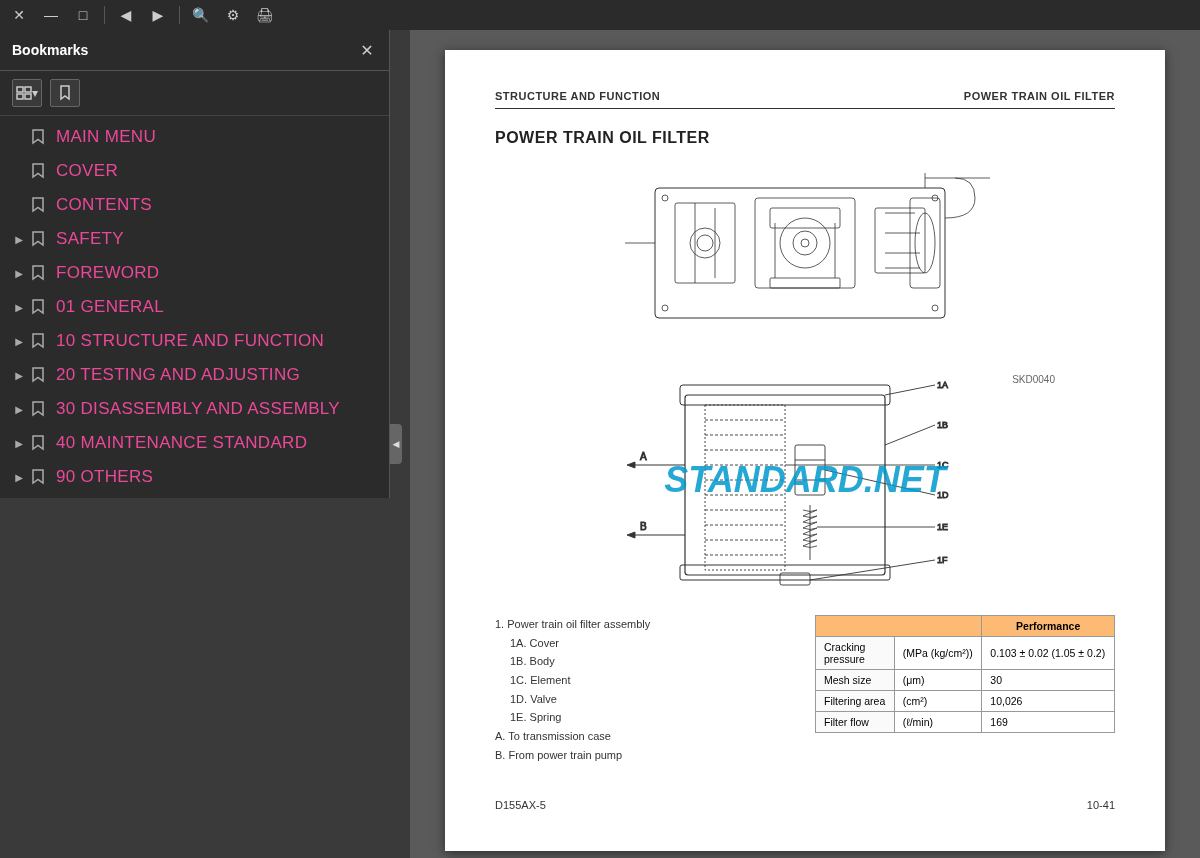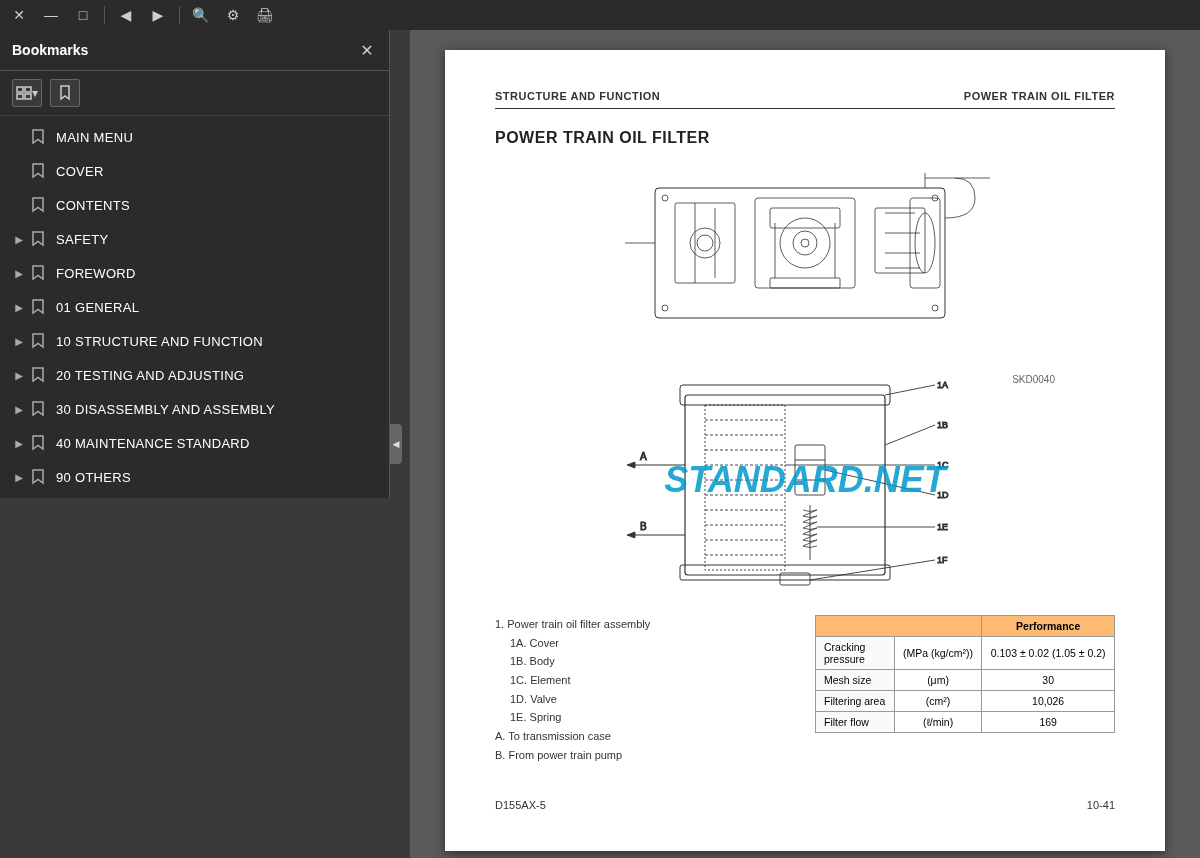--- a/index.html
+++ b/index.html
@@ -136,22 +136,22 @@
       flex-shrink: 0;
     }
     .bookmark-icon svg {
       width: 14px;
       height: 16px;
       fill: none;
       stroke: #aaa;
       stroke-width: 1.5;
     }
     .bookmark-label {
-      color: #ffffff;
-      font-size: 13px;
+      color: #ec4899;
+      font-size: 17px;
       font-weight: 500;
       letter-spacing: 0.3px;
     }
 
     
     .collapse-toggle {
       position: absolute;
       right: -12px;
       top: 50%;
       transform: translateY(-50%);
@@ -288,21 +288,20 @@
     table.perf-table th {
       border: 1px solid #999;
       padding: 4px 8px;
       background: #fdba74;
       text-align: center;
       font-weight: bold;
     }
     table.perf-table td {
       border: 1px solid #999;
       padding: 4px 8px;
-      text-align: center;
     }
     table.perf-table td.label-cell {
       text-align: left;
       background: #fafafa;
     }
 
     
     .page-footer {
       display: flex;
       justify-content: space-between;

